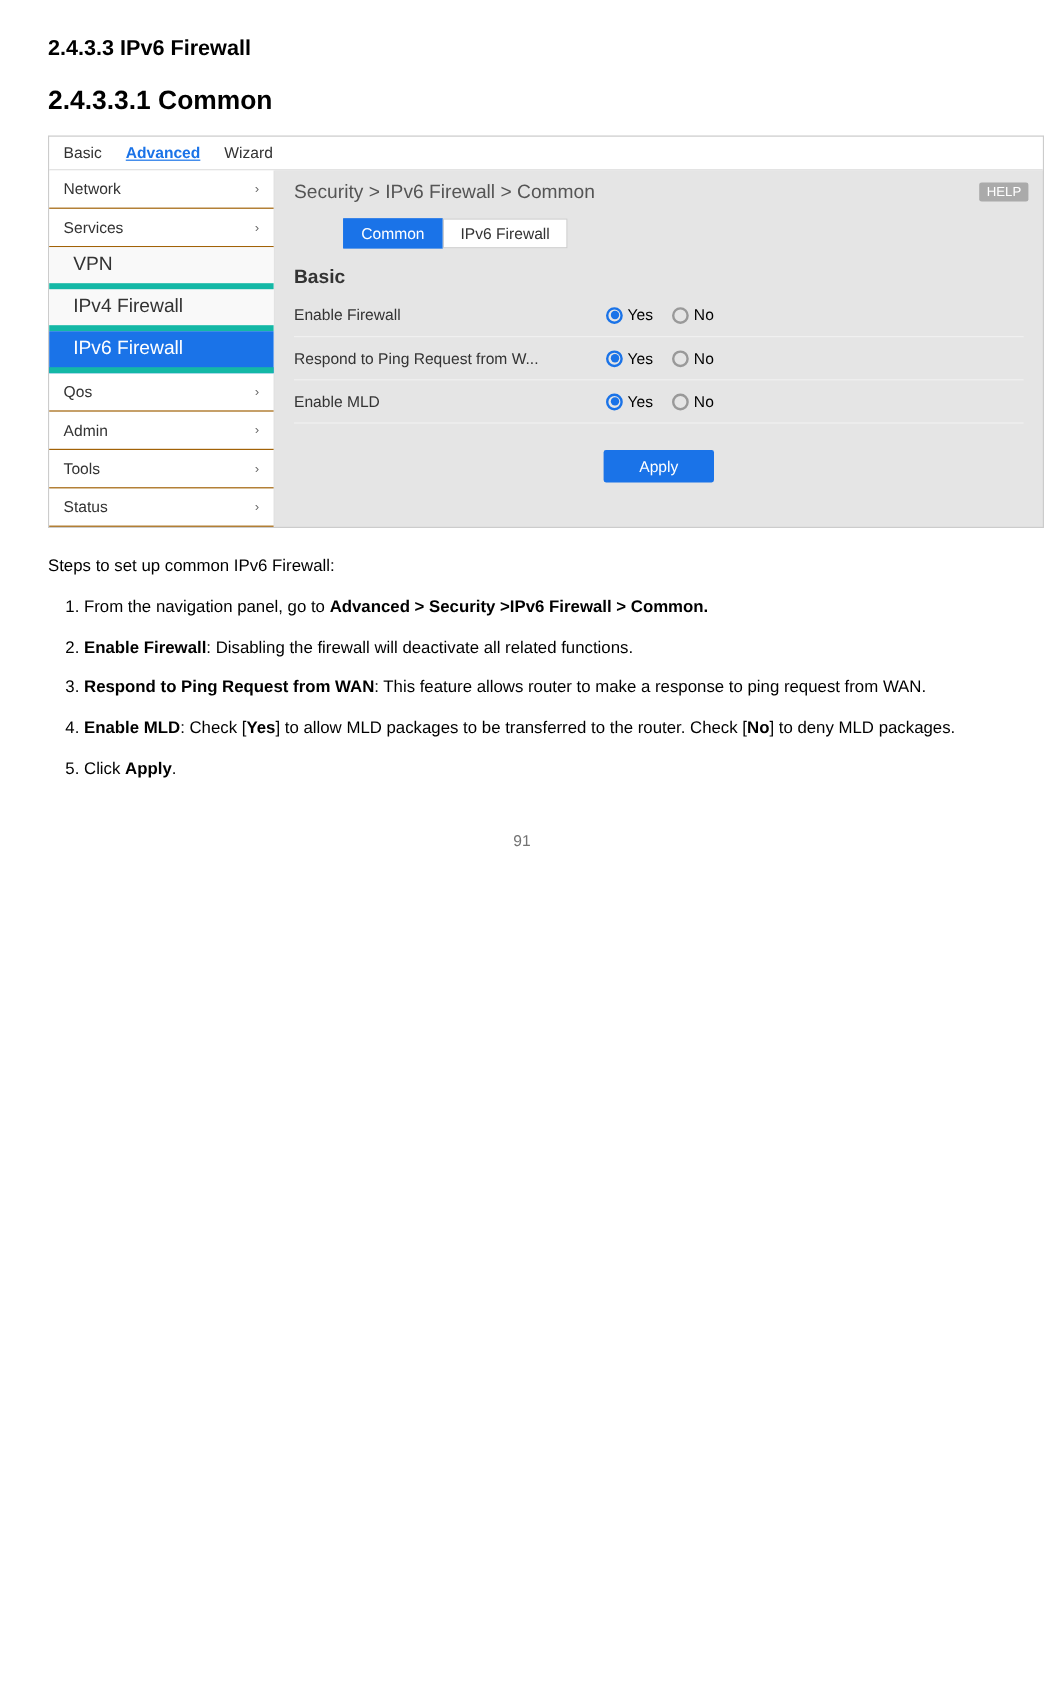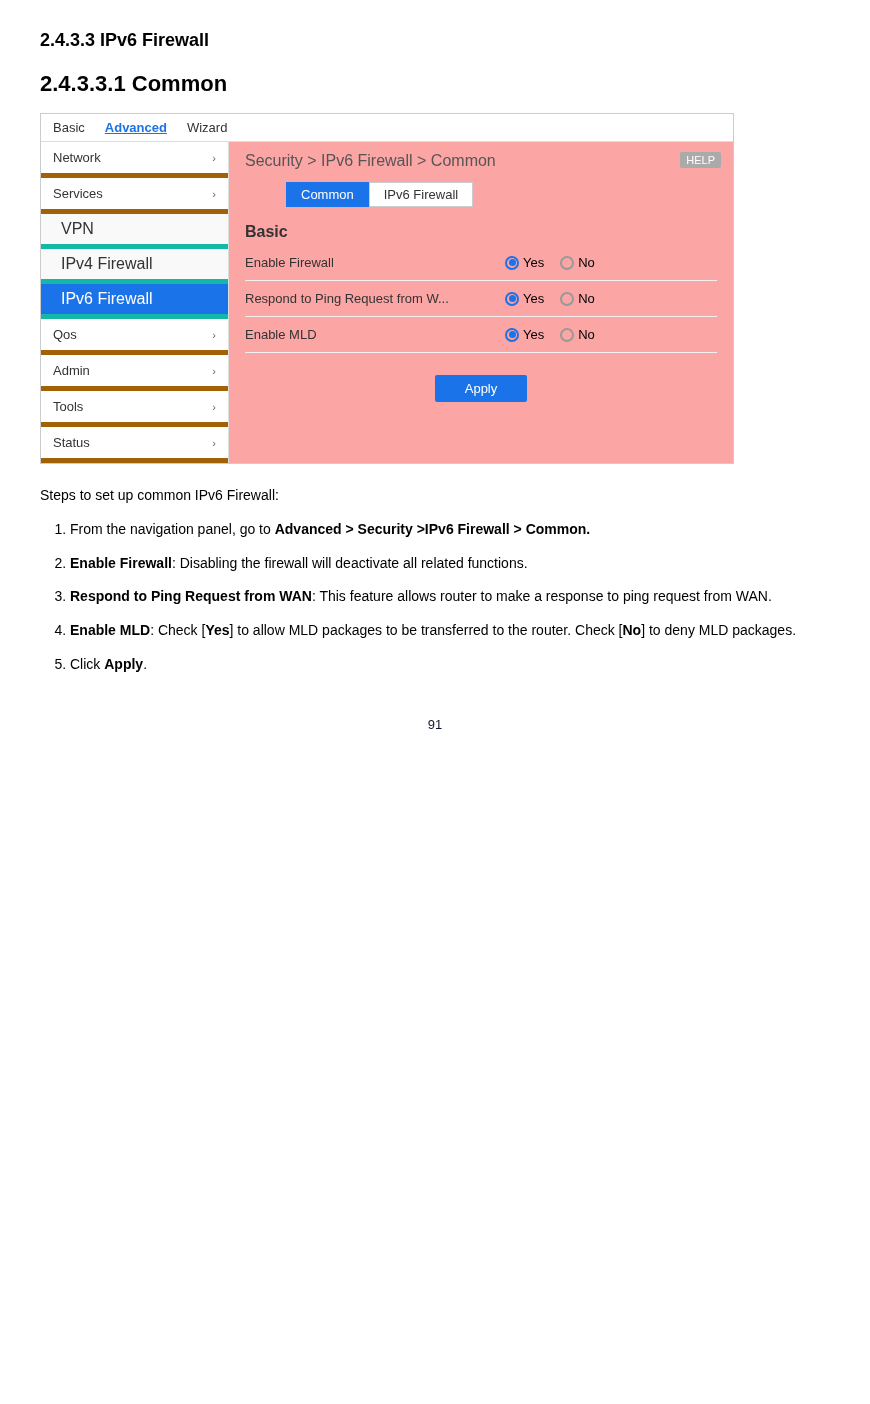--- a/index.html
+++ b/index.html
@@ -21,23 +21,23 @@
 
     h2.sub-title {
       font-size: 22px;
       font-weight: bold;
       margin-bottom: 16px;
     }
 
     
     .router-ui {
       border: 1px solid #ccc;
-      width: 694px;
+      width: 830px;
       margin-bottom: 20px;
-      background: #fca5a5;
+      background: #e5e5e5;
     }
 
     
     .top-nav {
       display: flex;
       align-items: center;
       background: #fff;
       border-bottom: 1px solid #ddd;
       padding: 4px 8px;
       gap: 12px;
@@ -68,21 +68,21 @@
       border-right: 1px solid #ddd;
       font-size: 13px;
     }
 
     .sidebar-item {
       display: flex;
       align-items: center;
       justify-content: space-between;
       padding: 8px 12px;
       cursor: pointer;
-      border-bottom: 5px solid #a16207;
+      border-bottom: 1px solid #a16207;
       color: #333;
     }
 
     .sidebar-item.selected-parent {
       background: #fff;
       color: #1a73e8;
     }
 
     .sidebar-chevron {
       font-size: 11px;
@@ -243,21 +243,21 @@
     }
 
     .body-text li {
       margin-bottom: 10px;
     }
 
     .page-number {
       text-align: center;
       margin-top: 40px;
       font-size: 13px;
-      color: #0f172a;
+      color: #737373;
     }
   </style>
 </head>
 <body>
 
 <h1 class="main-title">2.4.3.3 IPv6 Firewall</h1>
 
 <h2 class="sub-title">2.4.3.3.1 Common</h2>
 
 <div class="router-ui">

